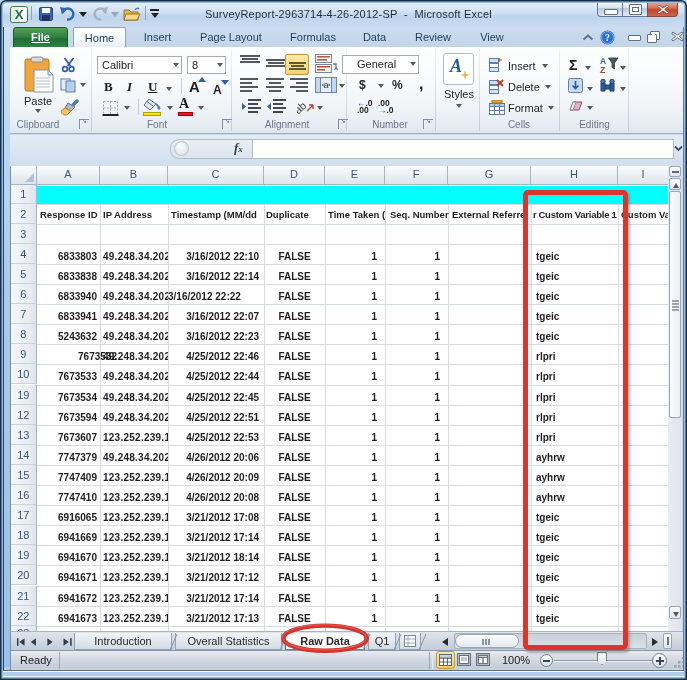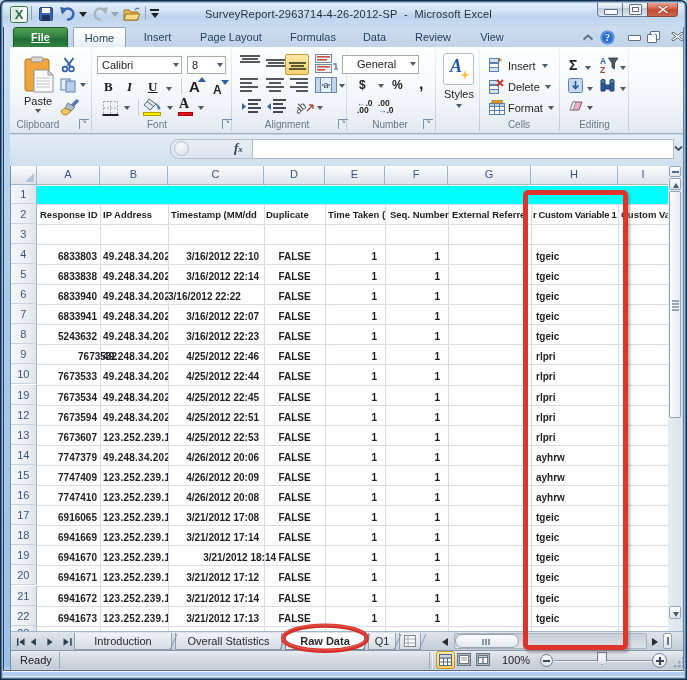--- a/index.html
+++ b/index.html
@@ -595,21 +595,21 @@
   <div class="cell" style="left:534px;top:346.1px;">tgeic</div>
   <div class="cell" style="left:35px;top:366.2px;width:60px;text-align:right;">6941669</div>
   <div class="cell" style="left:101px;top:366.2px;width:65px;letter-spacing:0.25px;">123.252.239.1</div>
   <div class="cell" style="left:166px;top:366.2px;width:91px;text-align:right;">3/21/2012 17:14</div>
   <div class="cell" style="left:262px;top:366.2px;width:61px;text-align:center;">FALSE</div>
   <div class="cell" style="left:323px;top:366.2px;width:52px;text-align:right;">1</div>
   <div class="cell" style="left:383px;top:366.2px;width:55px;text-align:right;">1</div>
   <div class="cell" style="left:534px;top:366.2px;">tgeic</div>
   <div class="cell" style="left:35px;top:386.3px;width:60px;text-align:right;">6941670</div>
   <div class="cell" style="left:101px;top:386.3px;width:65px;letter-spacing:0.25px;">123.252.239.1</div>
-  <div class="cell" style="left:166px;top:386.3px;width:108px;text-align:right;">3/21/2012 18:14</div>
+  <div class="cell" style="left:166px;top:386.3px;width:91px;text-align:right;">3/21/2012 18:14</div>
   <div class="cell" style="left:262px;top:386.3px;width:61px;text-align:center;">FALSE</div>
   <div class="cell" style="left:323px;top:386.3px;width:52px;text-align:right;">1</div>
   <div class="cell" style="left:383px;top:386.3px;width:55px;text-align:right;">1</div>
   <div class="cell" style="left:534px;top:386.3px;">tgeic</div>
   <div class="cell" style="left:35px;top:406.4px;width:60px;text-align:right;">6941671</div>
   <div class="cell" style="left:101px;top:406.4px;width:65px;letter-spacing:0.25px;">123.252.239.1</div>
   <div class="cell" style="left:166px;top:406.4px;width:91px;text-align:right;">3/21/2012 17:12</div>
   <div class="cell" style="left:262px;top:406.4px;width:61px;text-align:center;">FALSE</div>
   <div class="cell" style="left:323px;top:406.4px;width:52px;text-align:right;">1</div>
   <div class="cell" style="left:383px;top:406.4px;width:55px;text-align:right;">1</div>

